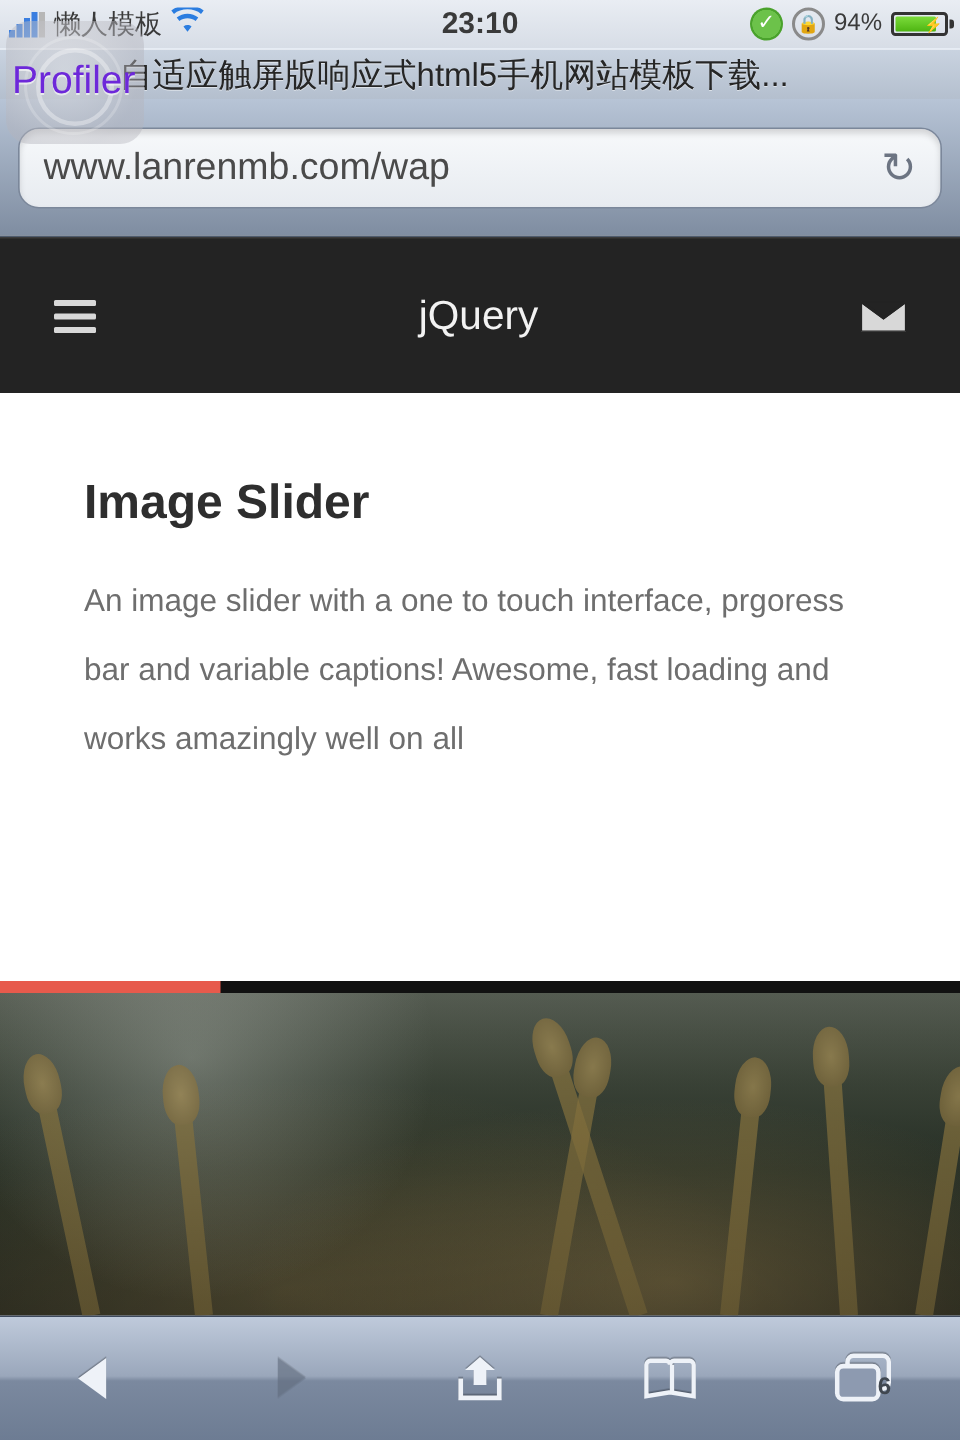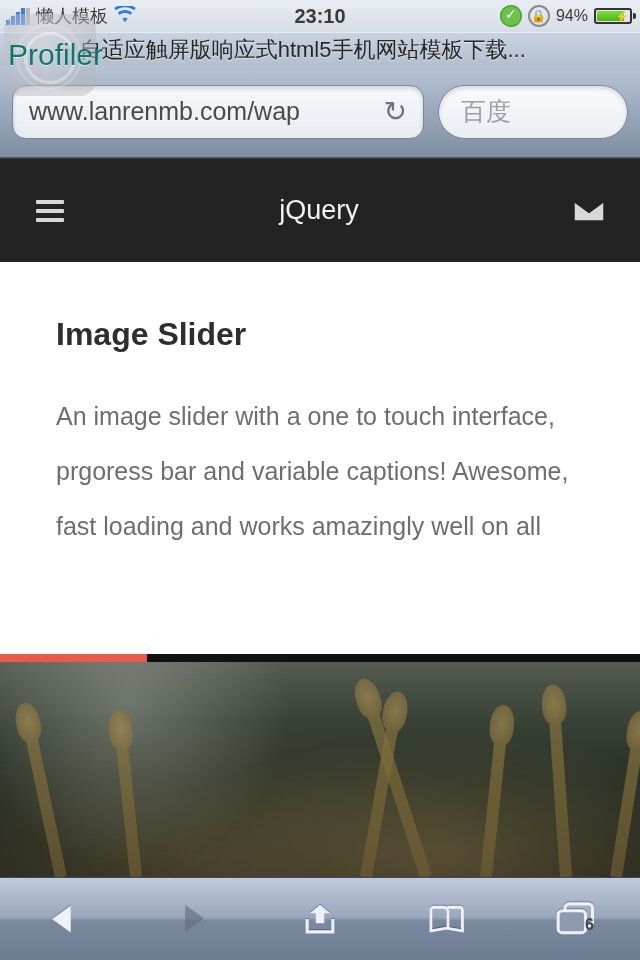--- a/index.html
+++ b/index.html
@@ -22,41 +22,41 @@
 .battery { width:38px; height:16px; border:2px solid #333; border-radius:3px; position:relative; }
 .battery::after{ content:""; position:absolute; right:-6px; top:3px; width:3px; height:6px; background:#333; border-radius:0 2px 2px 0; }
 .battery i{ position:absolute; inset:1px 6px 1px 1px; background:linear-gradient(#7cdc3b,#4eb512); border-radius:1px; }
 .bolt{ position:absolute; right:1px; top:1px; font-size:10px; color:#333; }
 
 
 .title-row { height:34px; background:linear-gradient(#c9d3e0,#b4bfce); border-top:1px solid #e6ecf4; font-size:22px; color:#262626; padding:2px 10px 0 10px; white-space:nowrap; overflow:hidden; text-shadow:0 1px 0 rgba(255,255,255,.5); }
 .profiler-overlay { position:absolute; left:4px; top:14px; width:92px; height:82px; border-radius:16px; background:radial-gradient(circle at 42% 42%, rgba(220,220,224,.55) 0, rgba(200,200,205,.5) 40%, rgba(180,180,188,.45) 70%, rgba(180,180,188,.4) 100%); z-index:30; }
 .profiler-overlay::before{ content:""; position:absolute; left:20px; top:18px; width:46px; height:46px; border-radius:50%; border:3px solid rgba(255,255,255,.35); }
 .profiler-overlay::after{ content:""; position:absolute; left:12px; top:10px; width:62px; height:62px; border-radius:50%; border:2px solid rgba(255,255,255,.2); }
-.profiler-text { position:absolute; left:8px; top:38px; z-index:31; font-size:30px; color:#0f766e; text-shadow:0 1px 0 rgba(255,255,255,.6); }
+.profiler-text { position:absolute; left:8px; top:38px; z-index:31; font-size:26px; color:#6d28d9; text-shadow:0 1px 0 rgba(255,255,255,.6); }
 
 .addr-row { height:92px; background:linear-gradient(#b7c4d6,#7f8da1); border-bottom:1px solid #4e5b6d; display:flex; align-items:center; padding:0 12px; gap:14px; position:relative; }
 .url-field { flex:1; height:54px; background:linear-gradient(#f7f9fb,#e7ebf0); border:1px solid #7b879a; border-radius:14px; display:flex; align-items:center; padding:0 16px; box-shadow:inset 0 3px 4px rgba(0,0,0,.15);gap:45px; }
 .url-text { flex:1; font-size:25px; color:#4a4a4a; white-space:nowrap; overflow:hidden; }
 .reload { font-size:28px; color:#6c7482; padding-left:10px; }
 .search-field { width:190px; height:54px; background:linear-gradient(#fafbfc,#e9edf2); border:1px solid #7b879a; border-radius:27px; display:flex; align-items:center; padding:0 22px; box-shadow:inset 0 3px 4px rgba(0,0,0,.12); }
 .search-ph { font-size:25px; color:#9aa0a9; }
 
 
 .page-header { height:104px; background:#232323; display:flex; align-items:center; justify-content:space-between; padding:0 36px; border-top:1px solid #3a3a3a; }
 .hamburger { width:28px; height:22px; display:flex; flex-direction:column; justify-content:space-between; }
 .hamburger span { height:4px; background:#d8d8d8; border-radius:1px; }
 .site-title { color:#f2f2f2; font-size:27px; font-weight:500; }
 .env { width:30px; height:20px; }
 .env svg { display:block; }
 
 
 .content { padding:54px 56px 0 56px; }
-.h1 { font-size:32px; color:#2e2e2e; font-weight:700; margin-bottom:36px; }
-.para { font-size:25px; color:#6e6e6e; line-height:2.2; }
+.h1 { font-size:32px; color:#2e2e2e; font-weight:700; margin-bottom:25px; }
+.para { font-size:21px; color:#6e6e6e; line-height:2.2; }
 
 
 .slider-wrap { position:absolute; left:0; top:654px; width:640px; height:223px; }
 .progress-track { width:100%; height:8px; background:#111; }
 .progress-fill { width:23%; height:100%; background:#e75a4c; }
 .slider-img { width:640px; height:215px; background:
   radial-gradient(ellipse at 70% 90%, rgba(165,140,85,.55), transparent 45%),
   radial-gradient(ellipse at 30% 92%, rgba(150,130,80,.45), transparent 50%),
   linear-gradient(#5c6358 0%, #414a3d 28%, #2e382d 55%, #2a3026 80%, #2b2e24 100%);
   position:relative; overflow:hidden;
@@ -108,23 +108,20 @@
 <div class="profiler-text">Profiler</div>
 
 <div class="title-row">
   <span style="visibility:hidden">Profiler</span><span>自适应触屏版响应式html5手机网站模板下载...</span>
 </div>
 
 <div class="addr-row">
   <div class="url-field">
     <span class="url-text">www.lanrenmb.com/wap</span>
     <span class="reload">↻</span>
-  </div>
-  <div class="search-field">
-    <span class="search-ph">百度</span>
   </div>
 </div>
 
 <div class="page-header">
   <div class="hamburger">
       <span></span>
       <span></span>
       <span></span>
     </div>
   <div class="site-title">jQuery</div>

